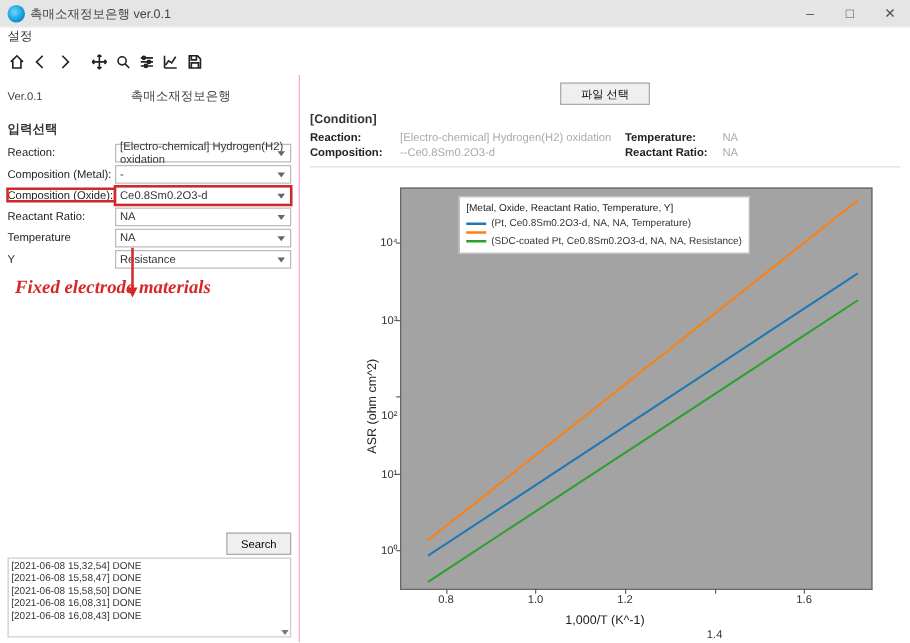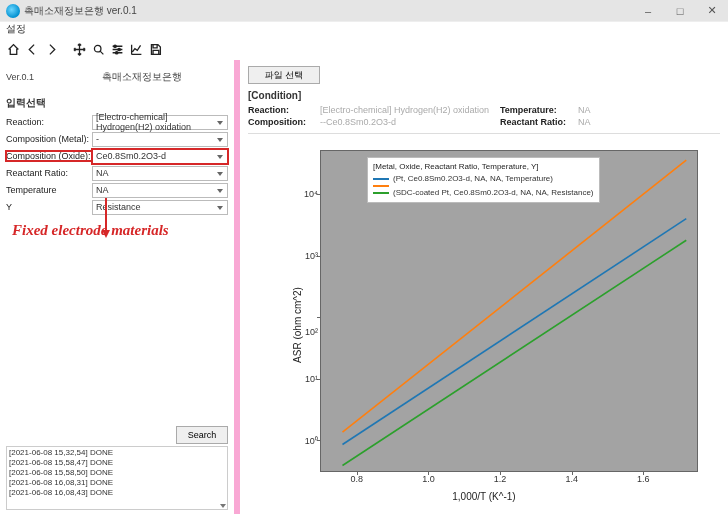--- a/index.html
+++ b/index.html
@@ -11,21 +11,21 @@
 .titlebar .winbtn { width: 32px; height: 22px; display: flex; align-items: center; justify-content: center; color: #555; font-size: 11px; }
 
 .menubar { height: 16px; padding: 0 6px; font-size: 10px; color: #333; }
 
 .toolbar { height: 22px; display: flex; align-items: center; gap: 1px; padding: 0 4px; }
 .tbtn { width: 18px; height: 18px; display: flex; align-items: center; justify-content: center; }
 .tbtn svg { width: 13px; height: 13px; stroke: #222; fill: none; stroke-width: 1.6; }
 .tsep { width: 8px; }
 
 .body { display: flex; height: calc(514px - 22px - 16px - 22px); }
-.left { width: 240px; border-right: 6px solid #f9a8d4; display: flex; flex-direction: column; padding: 4px 6px; }
+.left { width: 240px; border-right: 1px solid #f9a8d4; display: flex; flex-direction: column; padding: 4px 6px; }
 .version-row { display: flex; align-items: center; font-size: 9px; color: #444; padding: 6px 0 10px 0; }
 .version-row .vlabel { width: 50px; }
 .version-row .vtitle { flex: 1; text-align: center; font-size: 10px; }
 
 .section-label { font-size: 10px; font-weight: bold; margin: 2px 0 4px 0; }
 .form-row { display: flex; align-items: center; height: 16px; margin-bottom: 1px; }
 .form-row .flabel { width: 86px; font-size: 9px; color: #222; }
 .form-row .finput { flex: 1; height: 15px; border: 1px solid #bbb; background: #fff; font-size: 9px; padding: 0 3px; position: relative; color: #333; display: flex; align-items: center; }
 .form-row .finput::after { content: ""; position: absolute; right: 4px; top: 5px; width: 0; height: 0; border-left: 3px solid transparent; border-right: 3px solid transparent; border-top: 4px solid #666; }
 .form-row.highlight .flabel, .form-row.highlight .finput { outline: 2px solid #d62728; outline-offset: -1px; }
@@ -35,21 +35,21 @@
 .arrow svg { width: 12px; height: 40px; }
 
 .spacer { flex: 1; }
 .search-row { display: flex; justify-content: flex-end; padding: 2px 0; }
 .search-btn { height: 18px; width: 52px; border: 1px solid #aaa; background: #efefef; font-size: 9px; }
 
 .log { height: 64px; border: 1px solid #ccc; background: #fff; font-size: 8px; line-height: 10px; padding: 1px 2px; overflow: hidden; color: #333; font-family: Consolas, monospace; position: relative; }
 .log::after { content: ""; position: absolute; right: 1px; bottom: 1px; width: 0; height: 0; border-left: 3px solid transparent; border-right: 3px solid transparent; border-top: 4px solid #777; }
 
 .right { flex: 1; display: flex; flex-direction: column; padding: 4px 8px; }
-.top-right { display: flex; justify-content: flex-start; padding: 2px 0 6px 0; }
+.top-right { display: flex; justify-content: center; padding: 2px 0 6px 0; }
 .file-btn { height: 18px; width: 72px; border: 1px solid #aaa; background: #efefef; font-size: 9px; }
 
 .cond { border-bottom: 1px solid #ddd; padding-bottom: 6px; margin-bottom: 6px; }
 .cond-title { font-weight: bold; font-size: 10px; margin-bottom: 4px; }
 .cond-grid { display: grid; grid-template-columns: 72px 180px 78px 40px; row-gap: 2px; font-size: 9px; }
 .cond-grid .ck { font-weight: bold; color: #222; }
 .cond-grid .cv { color: #aaa; }
 
 .chartwrap { flex: 1; position: relative; }
 .chart { position: absolute; inset: 0; }
@@ -223,21 +223,21 @@
                 <span>(SDC-coated Pt, Ce0.8Sm0.2O3-d, NA, NA, Resistance)</span>
               </div>
           </div>
         <div class="xtickmark" style="left: 35.8095px;"></div>
             <div class="xtick" style="left: 35.8095px;">0.8</div>
             <div class="xtickmark" style="left: 107.429px;"></div>
             <div class="xtick" style="left: 107.429px;">1.0</div>
             <div class="xtickmark" style="left: 179.048px;"></div>
             <div class="xtick" style="left: 179.048px;">1.2</div>
             <div class="xtickmark" style="left: 250.667px;"></div>
-            <div class="xtick" style="left: 250.667px;">1.4</div>
+            <div class="xtick" style="left: 250.667px; margin-top: 28px;">1.4</div>
             <div class="xtickmark" style="left: 322.286px;"></div>
             <div class="xtick" style="left: 322.286px;">1.6</div>
             <div class="ytickmark" style="top: 289.231px;"></div>
             <div class="ytick" style="top: 289.231px;">10⁰</div>
             <div class="ytickmark" style="top: 227.692px;"></div>
             <div class="ytick" style="top: 227.692px;">10¹</div>
             <div class="ytickmark" style="top: 166.154px;"></div>
             <div class="ytick" style="top: 181px;">10²</div>
             <div class="ytickmark" style="top: 104.615px;"></div>
             <div class="ytick" style="top: 104.615px;">10³</div>

